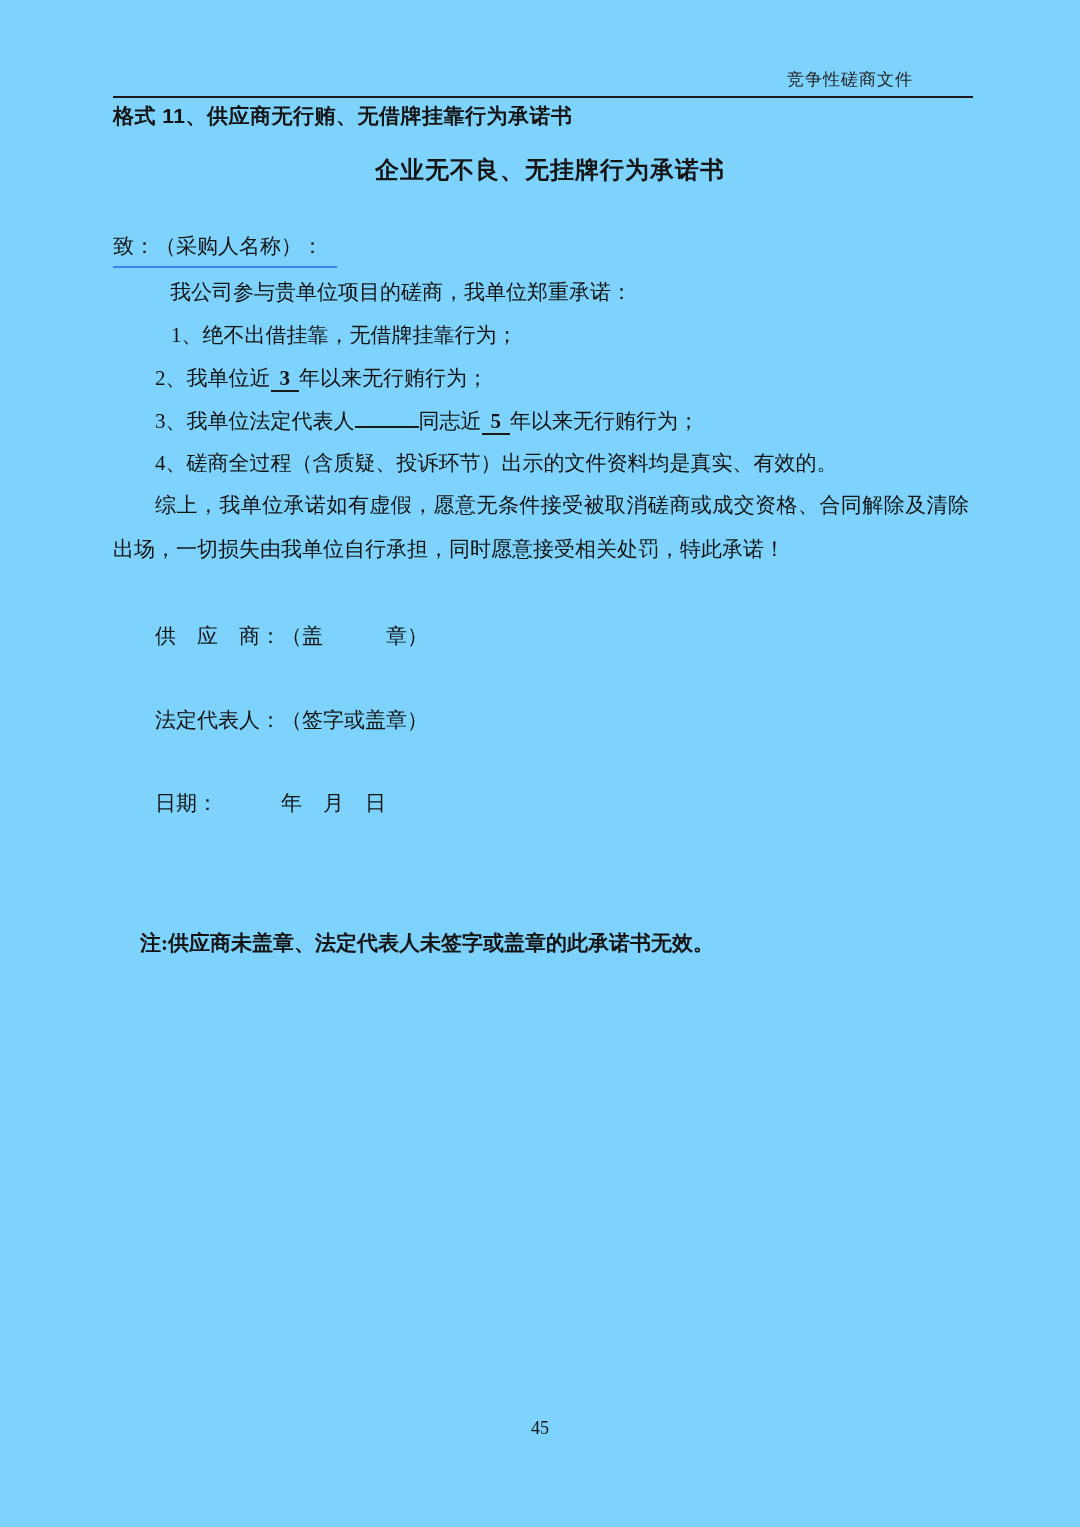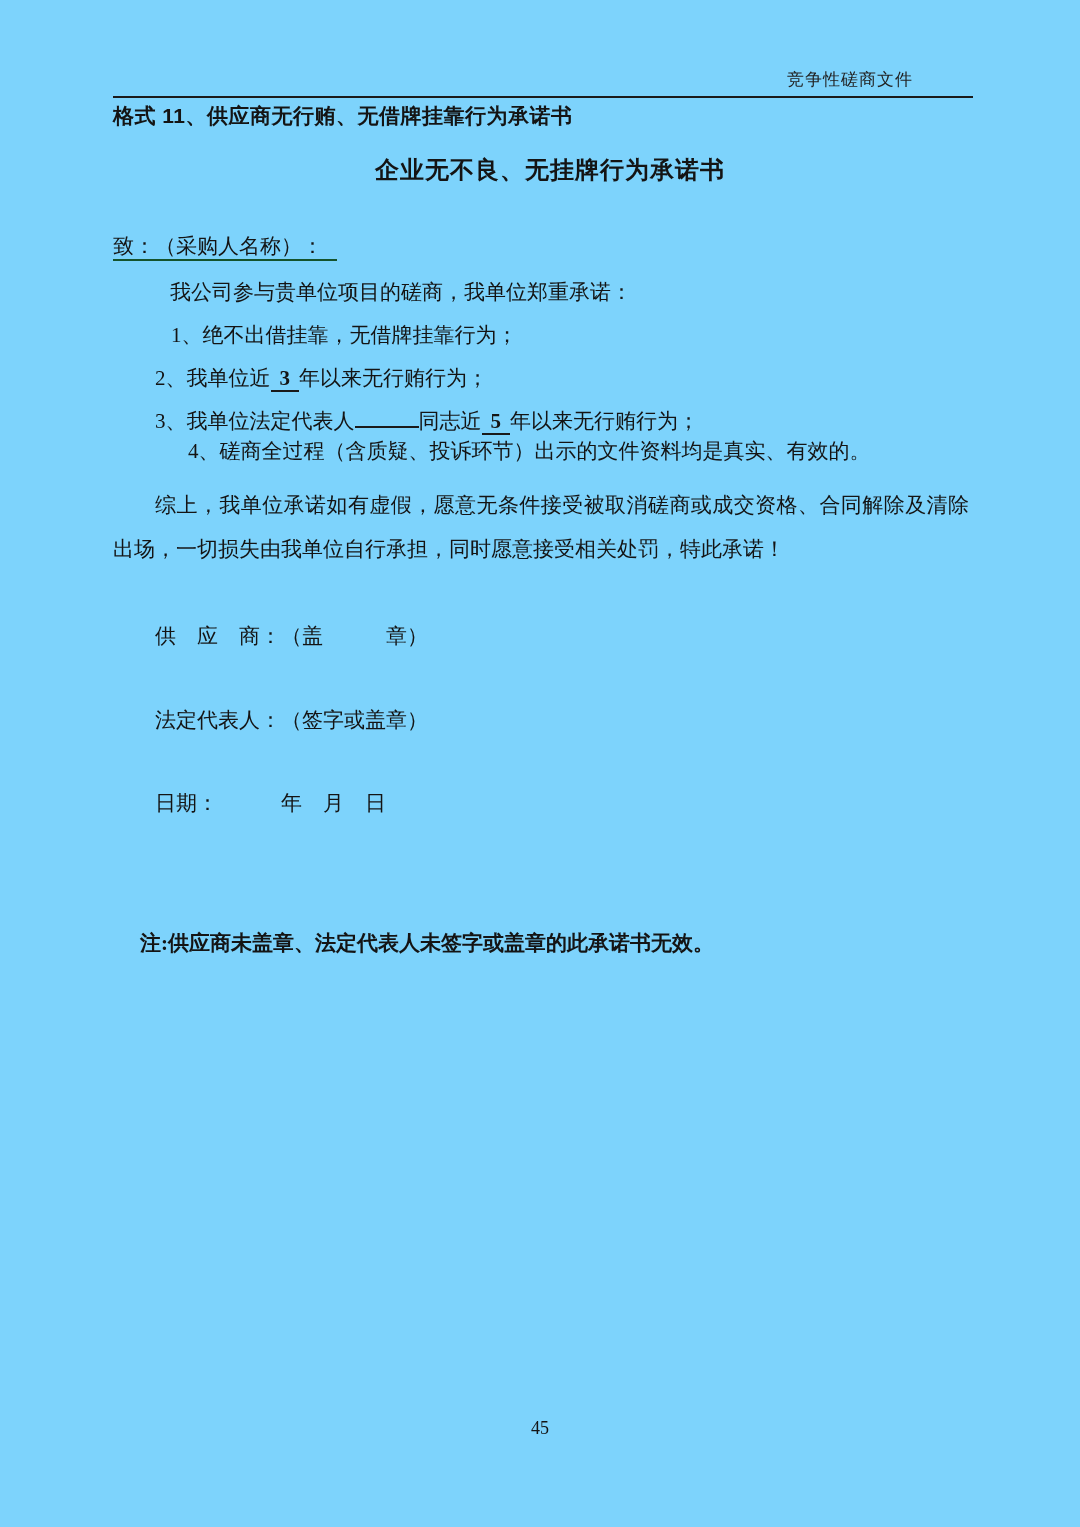--- a/index.html
+++ b/index.html
@@ -60,21 +60,21 @@
     margin: 0;
     font-size: 21px;
     line-height: 30px;
     white-space: nowrap;
   }
   .salutation      { top: 231px; left: 113px; }
   .line-intro      { top: 277px; left: 170px; }
   .line-item1      { top: 320px; left: 155px; margin-left: 16px; }
   .line-item2      { top: 363px; left: 155px; }
   .line-item3      { top: 405px; left: 155px; }
-  .line-item4      { top: 436px; left: 155px; margin-left: 33px; }
+  .line-item4      { top: 448px; left: 155px; }
   .para-conclusion {
     position: absolute;
     top: 483px;
     left: 113px;
     width: 856px;
     margin: 0;
     font-size: 21px;
     line-height: 44px;
     text-indent: 42px;
     text-align: justify;
@@ -95,23 +95,23 @@
   .page-number {
     position: absolute;
     top: 1418px;
     left: 0;
     width: 100%;
     text-align: center;
     font-size: 18px;
   }
   
   .underlined {
-    border-bottom: 2px solid #14532d;
+    border-bottom: 2px solid #3b82f6;
     padding-right: 14px;
-    padding-bottom: 1px;
+    padding-bottom: 8px;
   }
   .num-blank {
     font-weight: bold;
     border-bottom: 2px solid #1a1a1a;
     padding: 0 9px;
   }
   .blank-line {
     display: inline-block;
     width: 64px;
     height: 1em;

